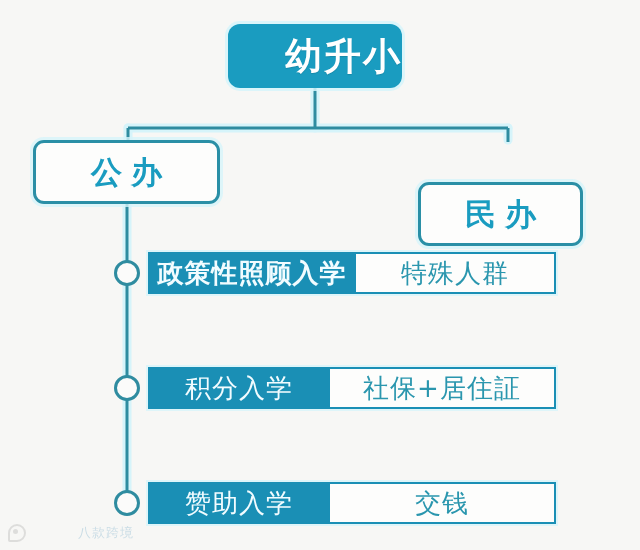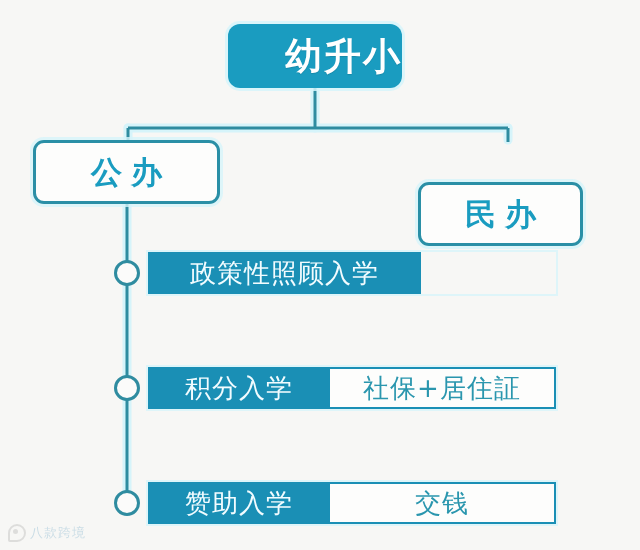--- a/index.html
+++ b/index.html
@@ -106,21 +106,21 @@
     background: #1a8fb5;
     color: #f2fcff;
     display: flex;
     align-items: center;
     justify-content: center;
     font-size: 26px;
     line-height: 1;
     letter-spacing: 1px;
     box-sizing: border-box;
   }
-  .item-row.r1 .item-label { width: 273px; }
+  .item-row.r1 .item-label { width: 208px; font-weight: bold; }
   .item-row.r2 .item-label { width: 182px; }
   .item-row.r3 .item-label { width: 182px; }
 
   .item-value {
     flex: 1;
     background: #fdfdfc;
     color: #2a96ae;
     border: 2px solid #1a8fb5;
     border-left: none;
     display: flex;
@@ -156,20 +156,21 @@
     left: 3px; top: 3px;
     width: 5px; height: 5px;
     border-radius: 50%;
     background: #6b6b6b;
   }
   .watermark .wm-text {
     font-size: 13px;
     color: #0369a1;
     letter-spacing: 1px;
     white-space: nowrap;
+    margin-left: 48px;
   }
 </style>
 </head>
 <body>
 
 <div id="stage">
 
   <svg id="connectors" viewBox="0 0 640 550" xmlns="http://www.w3.org/2000/svg">
 
     <g stroke="#d6f4fa" stroke-width="9" fill="none" stroke-linecap="round" stroke-linejoin="round">
@@ -200,20 +201,21 @@
   <div class="branch-box right">
     <span class="txt">民办</span>
   </div>
 
   <div class="node-dot d1"></div>
   <div class="node-dot d2"></div>
   <div class="node-dot d3"></div>
 
   <div class="item-row r1">
     <div class="item-label">政策性照顾入学</div>
+    <div class="item-value">特殊人群</div>
   </div>
 
   <div class="item-row r2">
     <div class="item-label">积分入学</div>
     <div class="item-value">社保+居住証</div>
   </div>
 
   <div class="item-row r3">
     <div class="item-label">赞助入学</div>
     <div class="item-value">交钱</div>

